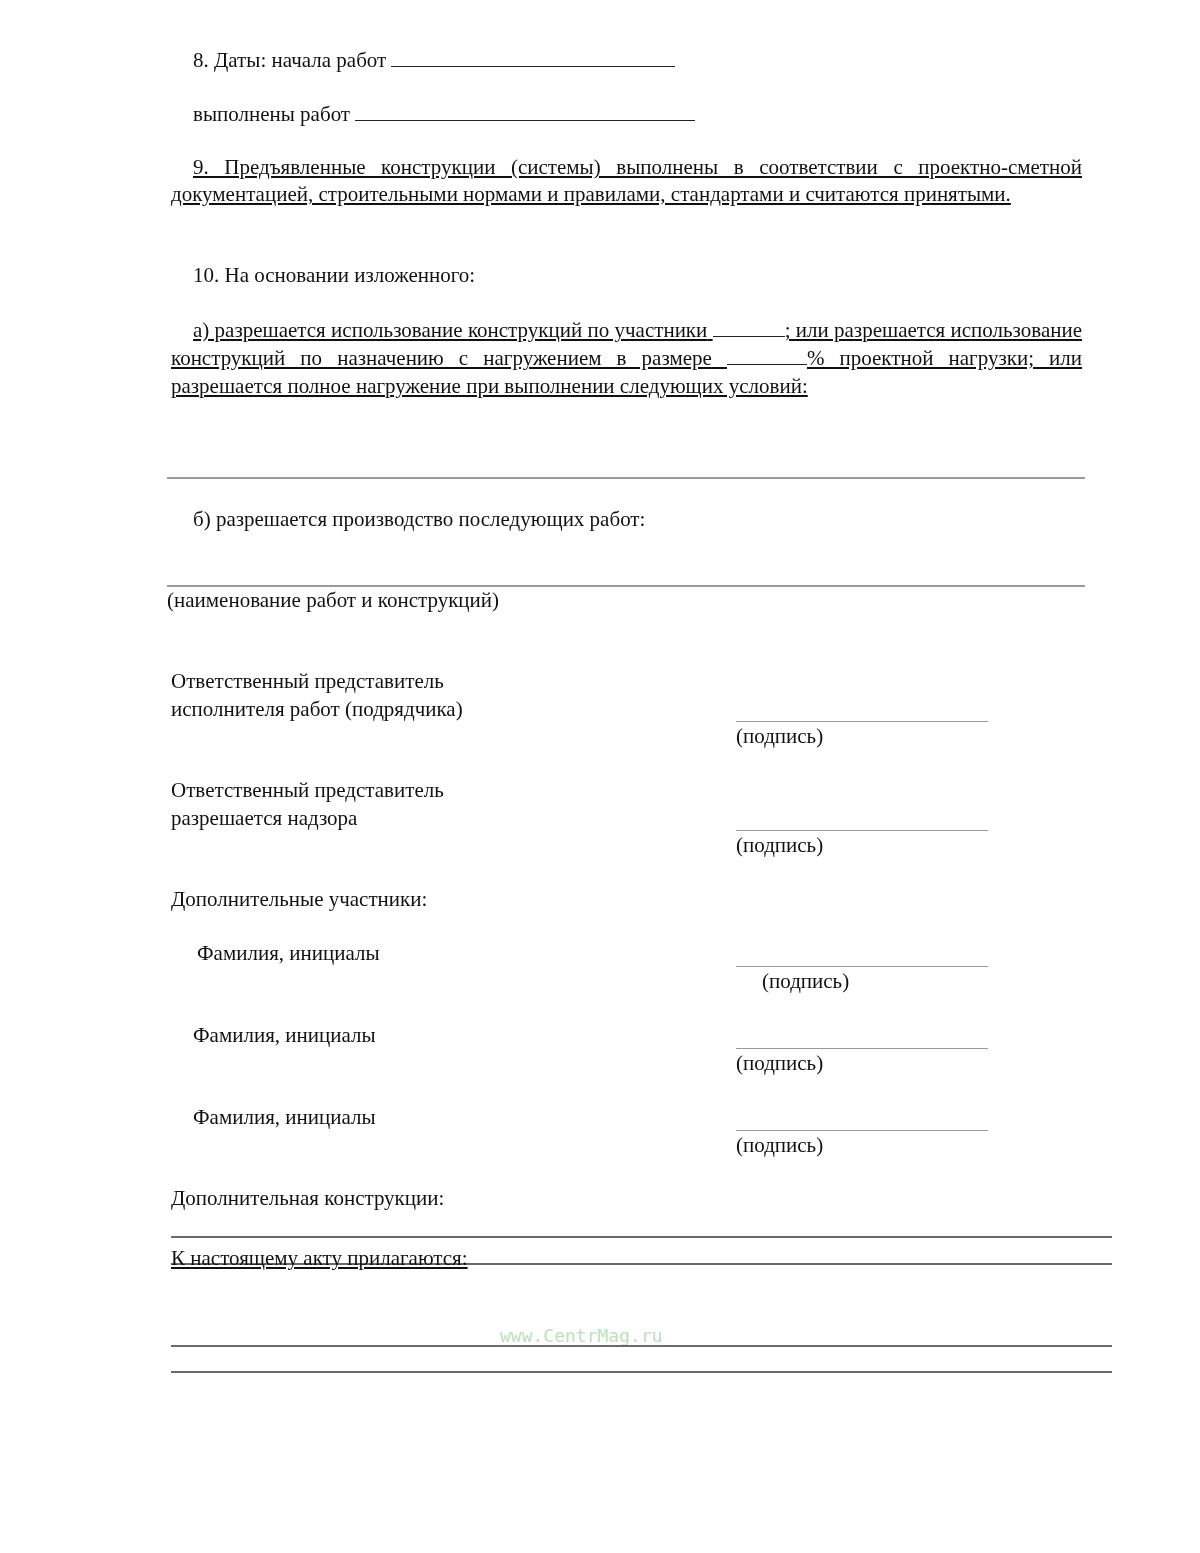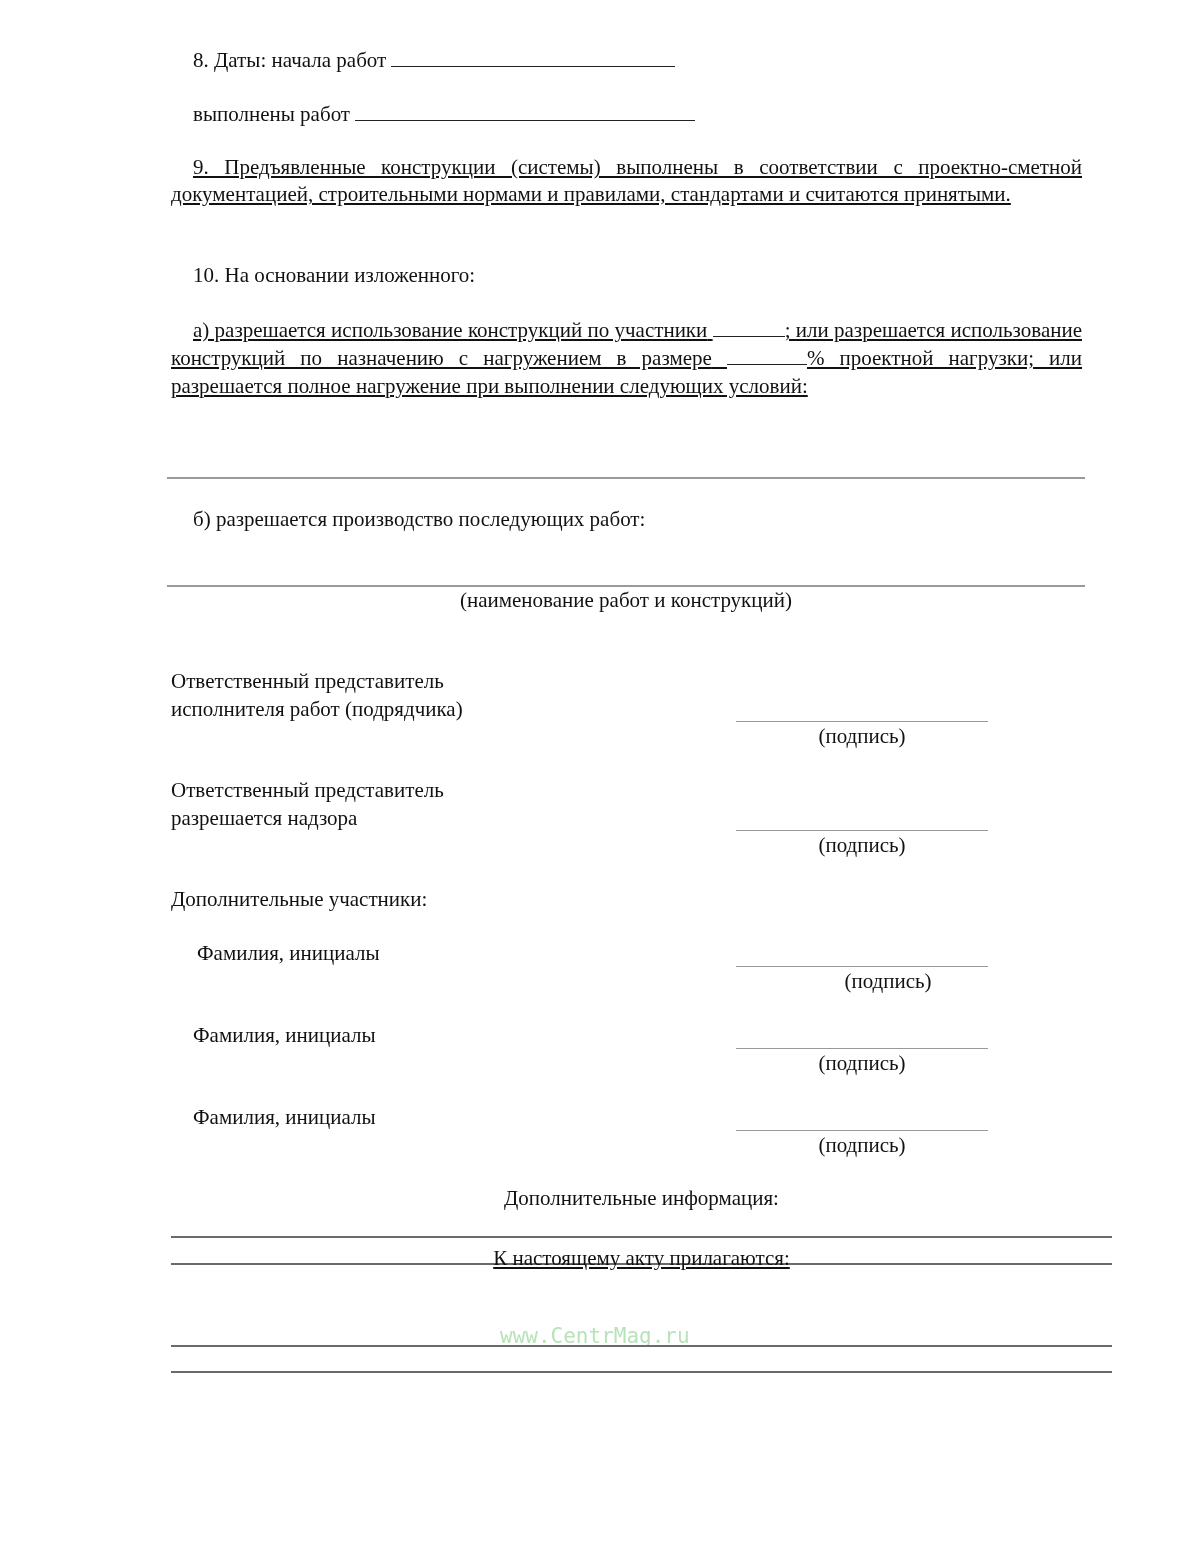--- a/index.html
+++ b/index.html
@@ -5,23 +5,23 @@
   html, body { margin: 0; padding: 0; background: #ffffff; }
   body { width: 1200px; height: 1553px; position: relative; overflow: hidden;
          font-family: "Liberation Serif", "DejaVu Serif", serif; color: #111111; font-size: 21px; }
   .abs { position: absolute; white-space: nowrap; line-height: 27px; }
   .justify { position: absolute; left: 171px; width: 911px; line-height: 27.3px; text-align: justify; text-align-last: left; white-space: normal; text-decoration: underline; }
   .justify .indent { display: inline-block; width: 22px; }
   .blank { display: inline-block; border-bottom: 1.5px solid #222; height: 20px; vertical-align: baseline; }
   .hr { position: absolute; height: 0; border-top: 2px solid #9a9a9a; }
   .hr.dark { border-top: 2px solid #6a6a6a; }
   .sigline { position: absolute; left: 736px; width: 252px; height: 0; border-top: 1.5px solid #9a9a9a; }
-  .center { text-align: center; }
+  .center { text-align: left; }
   .watermark { position: absolute; left: 500px; top: 1324px; font-family: "DejaVu Sans Mono", "Liberation Mono", monospace;
-               font-size: 21px; color: #b8e3b8; letter-spacing: 0px; line-height: 24px; }
+               font-size: 18px; color: #b8e3b8; letter-spacing: 0px; line-height: 24px; }
 </style>
 </head>
 <body>
 
 <div class="abs" style="left:193px; top:46px;">
   <span>8. Даты: начала работ</span>
   <span class="blank" style="width:284px;"></span>
 </div>
 <div class="abs" style="left:193px; top:100px;">
   <span>выполнены работ</span>
@@ -63,20 +63,20 @@
 <div class="abs center" style="left:762px; width:252px; top:968px;">(подпись)</div>
 
 <div class="abs" style="left:193px; top:1022px;">Фамилия, инициалы</div>
 <div class="sigline" style="top:1048px;"></div>
 <div class="abs center" style="left:736px; width:252px; top:1050px;">(подпись)</div>
 
 <div class="abs" style="left:193px; top:1104px;">Фамилия, инициалы</div>
 <div class="sigline" style="top:1130px;"></div>
 <div class="abs center" style="left:736px; width:252px; top:1132px;">(подпись)</div>
 
-<div class="abs center" style="left:171px; width:941px; top:1185px;">Дополнительные информация:</div>
+<div class="abs center" style="left:171px; width:941px; top:1185px;">Дополнительная конструкции:</div>
 <div class="hr dark" style="left:171px; width:941px; top:1236px;"></div>
 <div class="hr dark" style="left:171px; width:941px; top:1263px;"></div>
 
 <div class="abs center" style="left:171px; width:941px; top:1245px;text-decoration:underline;">К настоящему акту прилагаются:</div>
 <div class="watermark">www.CentrMag.ru</div>
 <div class="hr dark" style="left:171px; width:941px; top:1345px;"></div>
 <div class="hr dark" style="left:171px; width:941px; top:1371px;"></div>
 
 </body></html>

